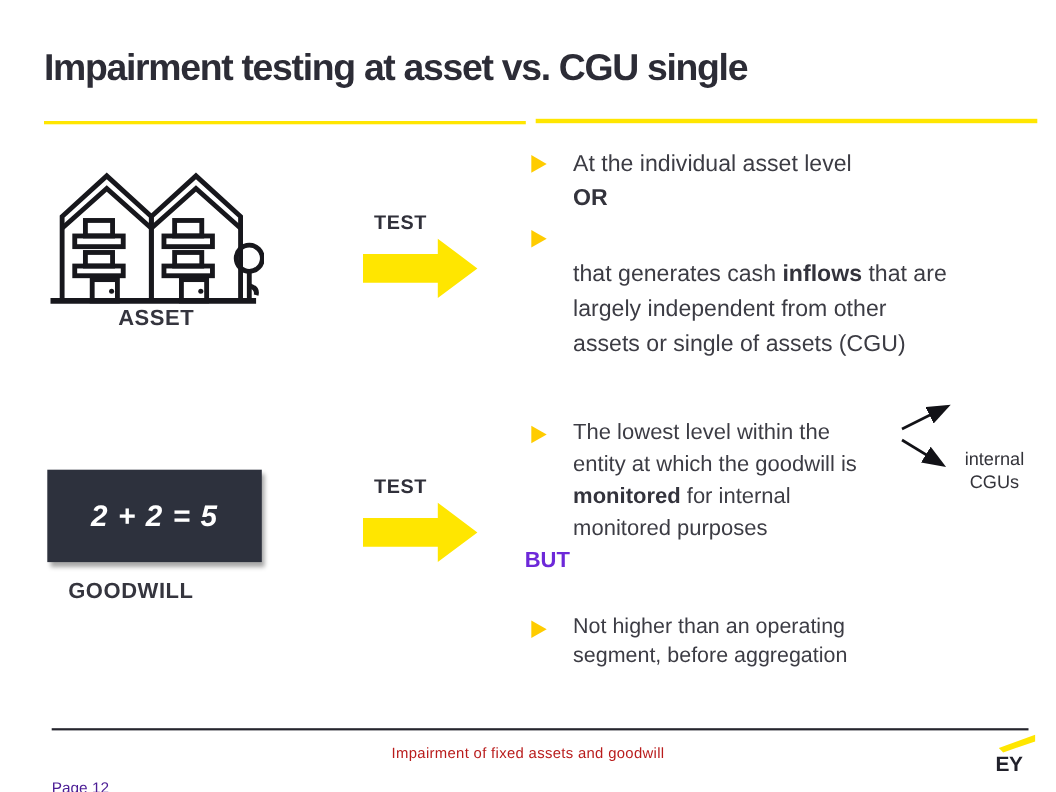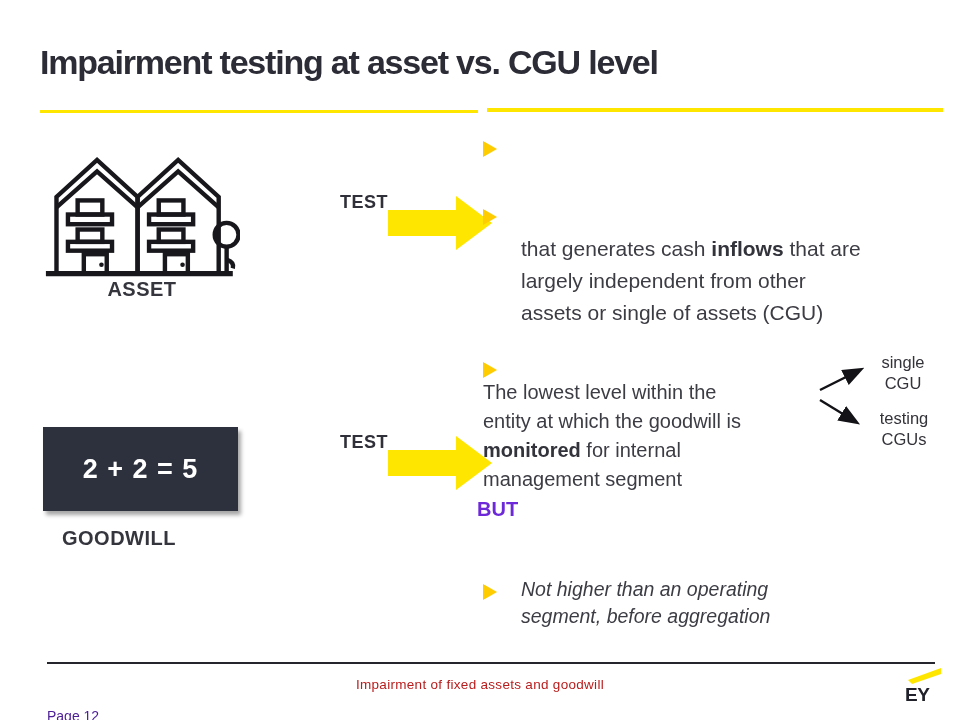--- a/index.html
+++ b/index.html
@@ -19,64 +19,64 @@
 
   
   .asset-figure{left:44px;top:144px;width:196px;text-align:center;}
   .asset-figure svg{display:block;width:196px;height:134px;}
   .figure-label{margin-top:0;font-size:20px;font-weight:700;color:#35353e;letter-spacing:.5px;}
 
   .goodwill-box{
     left:43px;top:427px;width:195px;height:84px;background:#2d313d;
     box-shadow:3px 4px 4px rgba(0,0,0,.35);
     display:flex;align-items:center;justify-content:center;
-    color:#ffffff;font-size:27px;font-weight:700;letter-spacing:1px;
+    color:#ffffff;font-size:27px;font-weight:700;letter-spacing:1px;font-style:italic;
   }
   .goodwill-label{left:62px;top:527px;font-size:20px;font-weight:700;color:#35353e;letter-spacing:.5px;}
 
   
-  .test-group{display:flex;flex-direction:row;}
+  .test-group{display:flex;flex-direction:column;}
   .tg1{left:330px;top:192px;}
   .tg2{left:330px;top:432px;}
   .test-label{margin-left:10px;font-size:18px;font-weight:700;color:#30303a;letter-spacing:.5px;}
   .block-arrow{display:block;width:105px;height:56px;margin-top:3px;}
 
   
   .li{display:flex;align-items:flex-start;}
   .tri{
     width:0;height:0;flex:0 0 auto;
     border-left:14px solid #ffcc00;border-top:8px solid transparent;border-bottom:8px solid transparent;
     margin:8px 24px 0 0;
   }
   .li-text{color:#3c3c44;}
   .i1{left:483px;top:133px;} .i1 .li-text{font-size:21px;line-height:31px;}
   .i2{left:483px;top:201px;} .i2 .li-text{font-size:21px;line-height:32px;}
-  .i3{left:483px;top:354px;flex-direction:column;} .i3 .li-text{font-size:20px;line-height:29px;}
+  .i3{left:483px;top:379px;} .i3 .li-text{font-size:20px;line-height:29px;}
   .but-heading{left:477px;top:498px;font-size:20px;font-weight:700;color:#6d28d9;}
-  .i4{left:483px;top:576px;font-style:italic;} .i4 .li-text{font-size:19.5px;line-height:27px;}
+  .i4{left:483px;top:556px;} .i4 .li-text{font-size:19.5px;line-height:27px;}
   .bld{font-weight:700;color:#33333c;}
 
   
   .cgu-arrows{left:818px;top:362px;width:52px;height:68px;}
   .cgu-label{font-size:16.5px;line-height:21px;text-align:center;color:#33333a;}
   .cgu-single{left:860px;top:352px;width:86px;}
   .cgu-multiple{left:858px;top:408px;width:92px;}
 
   
   .footer-rule{left:47px;top:662px;width:888px;height:2px;background:#25252d;}
   .footer-page{left:47px;top:676px;font-size:14px;color:#4c1d95;margin-top:32px;}
   .footer-title{left:0;right:0;top:677px;text-align:center;font-size:13.5px;color:#b91c1c;letter-spacing:.3px;}
   .ey-logo{left:902px;top:666px;width:40px;height:38px;}
 </style>
 </head>
 <body>
 
 <div class="slide">
 
-  <h1 class="abs title">Impairment testing at asset vs. CGU level</h1>
+  <h1 class="abs title">Impairment testing at asset vs. CGU single</h1>
   <div class="abs rule-left"></div>
   <div class="abs rule-right"></div>
 
   <div class="abs asset-figure">
     <svg viewBox="0 0 222 152" fill="none" stroke="#17171c" stroke-width="5" stroke-miterlimit="10">
       <line x1="2" y1="147" x2="214" y2="147" stroke-width="6"></line>
 
       <path d="M14,145 V60 L60,18 L106,60 V145"></path>
       <path d="M14,72 L60,31 L106,72"></path>
       <rect x="38" y="64" width="28" height="16"></rect>
@@ -116,57 +116,57 @@
     </svg>
   </div>
 
   <div class="abs goodwill-box">
     <span>2 + 2 = 5</span>
   </div>
   <div class="abs goodwill-label">GOODWILL</div>
 
   <div class="abs li i1">
     <span class="tri"></span>
+    <div class="li-text">
+      <span>At the individual asset level</span><br>
+      <span class="bld">OR</span>
+    </div>
   </div>
 
   <div class="abs li i2">
     <span class="tri"></span>
     <div class="li-text">
       <br>
       <span>that generates cash </span><span class="bld">inflows</span><span> that are</span><br>
       <span>largely independent from other</span><br>
       <span>assets or single of assets (CGU)</span>
     </div>
   </div>
 
   <div class="abs li i3">
     <span class="tri"></span>
     <div class="li-text">
       <span>The lowest level within the</span><br>
       <span>entity at which the goodwill is</span><br>
       <span class="bld">monitored</span><span> for internal</span><br>
-      <span>management segment</span>
+      <span>monitored purposes</span>
     </div>
   </div>
 
   <svg class="abs cgu-arrows" viewBox="0 0 52 68">
     <defs>
       <marker id="ah" markerWidth="9" markerHeight="7" refX="7" refY="3.5" orient="auto">
         <path d="M0,0 L9,3.5 L0,7 Z" fill="#121217"></path>
       </marker>
     </defs>
     <line x1="2" y1="28" x2="42" y2="8" stroke="#121217" stroke-width="2.4" marker-end="url(#ah)"></line>
     <line x1="2" y1="38" x2="38" y2="60" stroke="#121217" stroke-width="2.4" marker-end="url(#ah)"></line>
   </svg>
-  <div class="abs cgu-label cgu-single">
-    <span>single</span><br>
-    <span>CGU</span>
-  </div>
   <div class="abs cgu-label cgu-multiple">
-    <span>testing</span><br>
+    <span>internal</span><br>
     <span>CGUs</span>
   </div>
 
   <div class="abs but-heading">BUT</div>
   <div class="abs li i4">
     <span class="tri"></span>
     <div class="li-text">
       <span>Not higher than an operating</span><br>
       <span>segment, before aggregation</span>
     </div>

